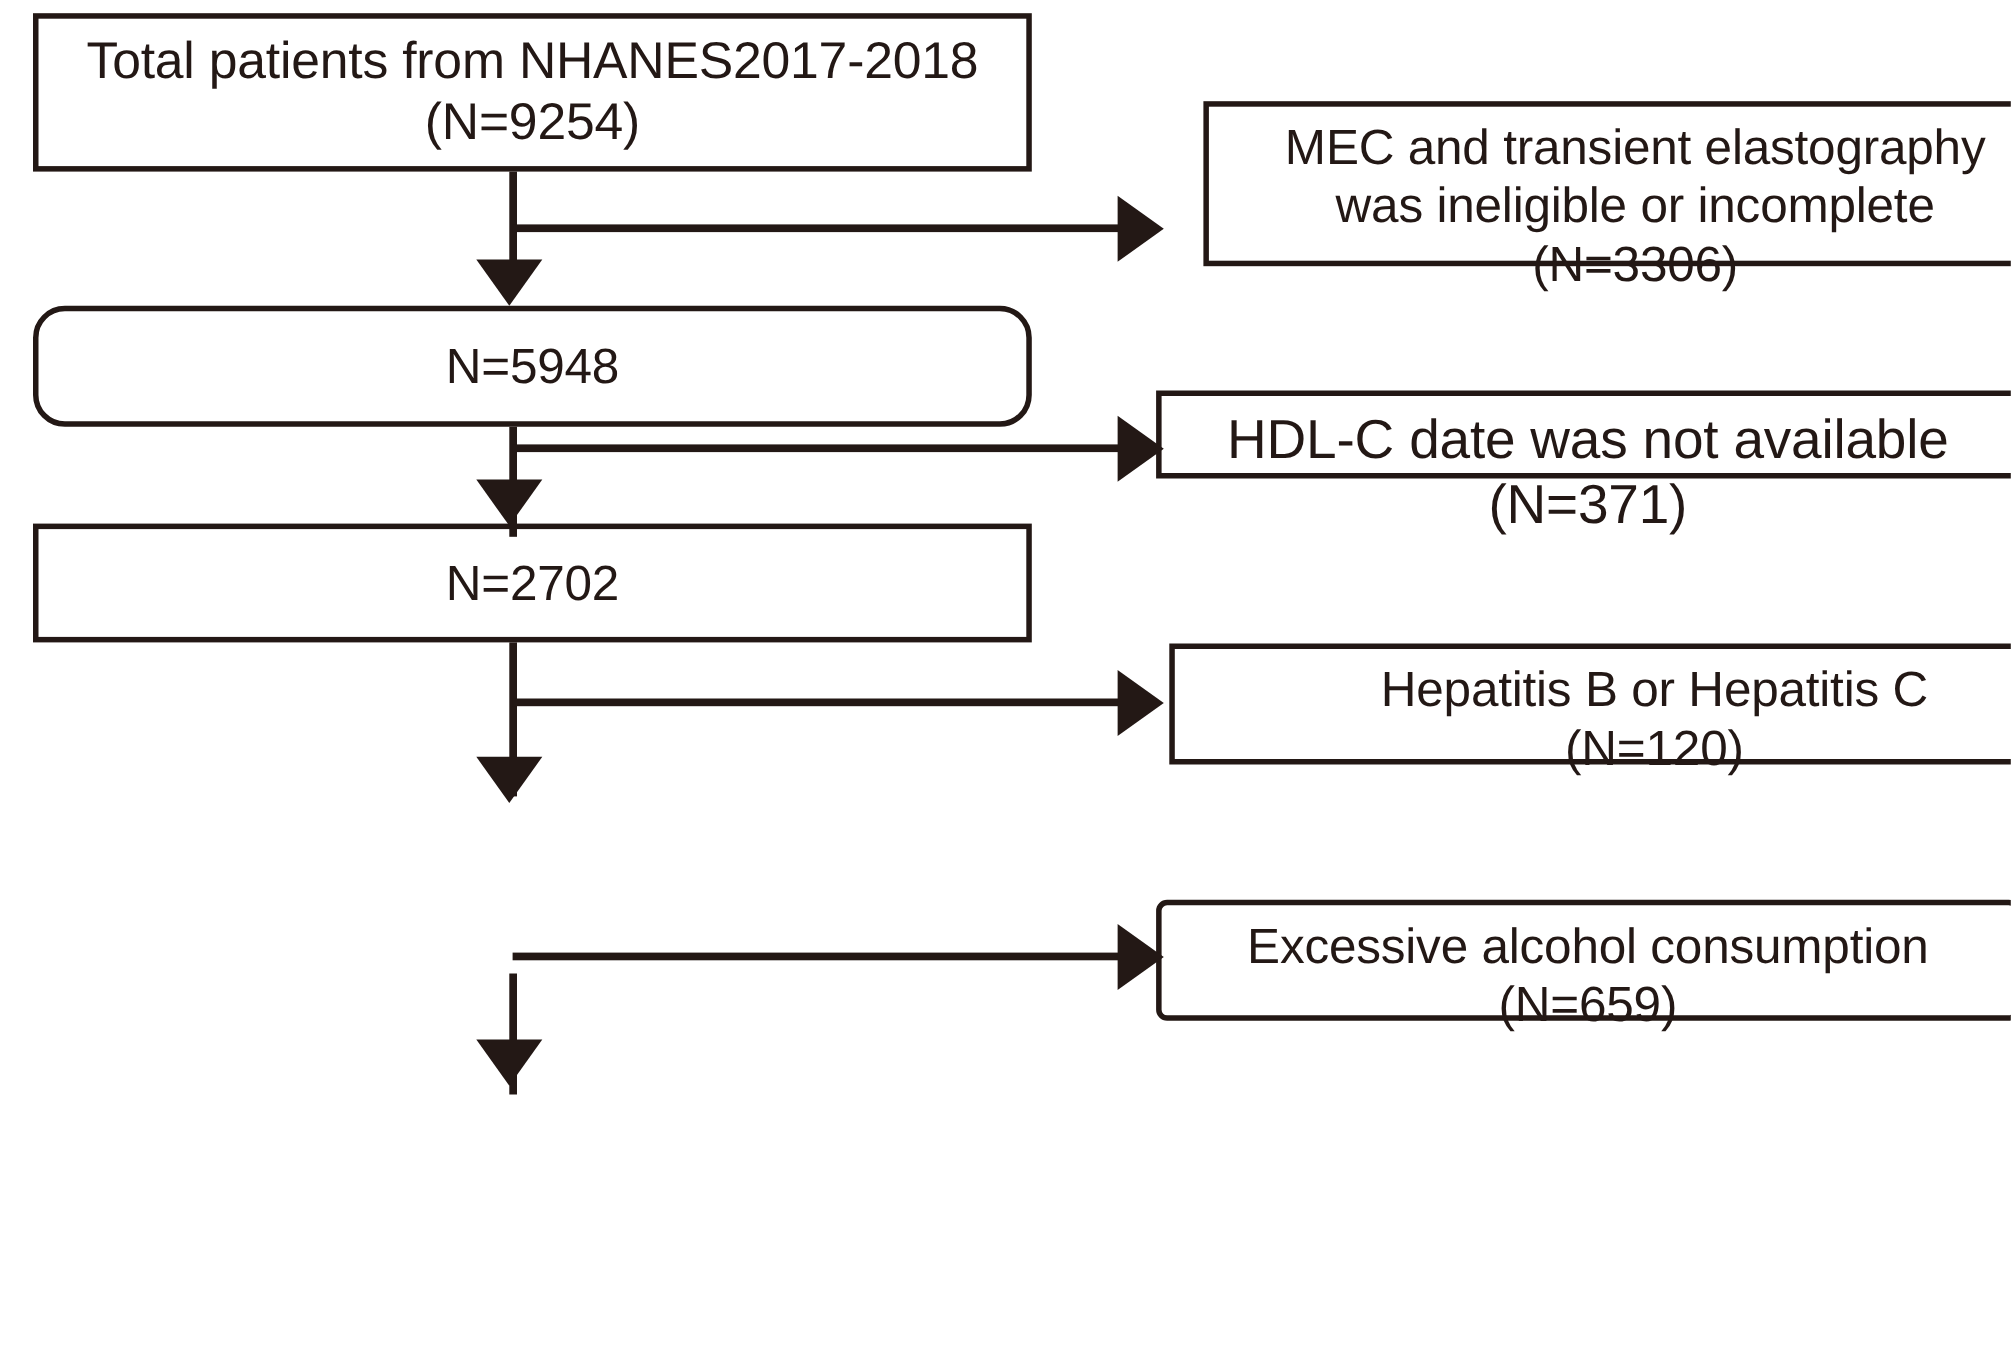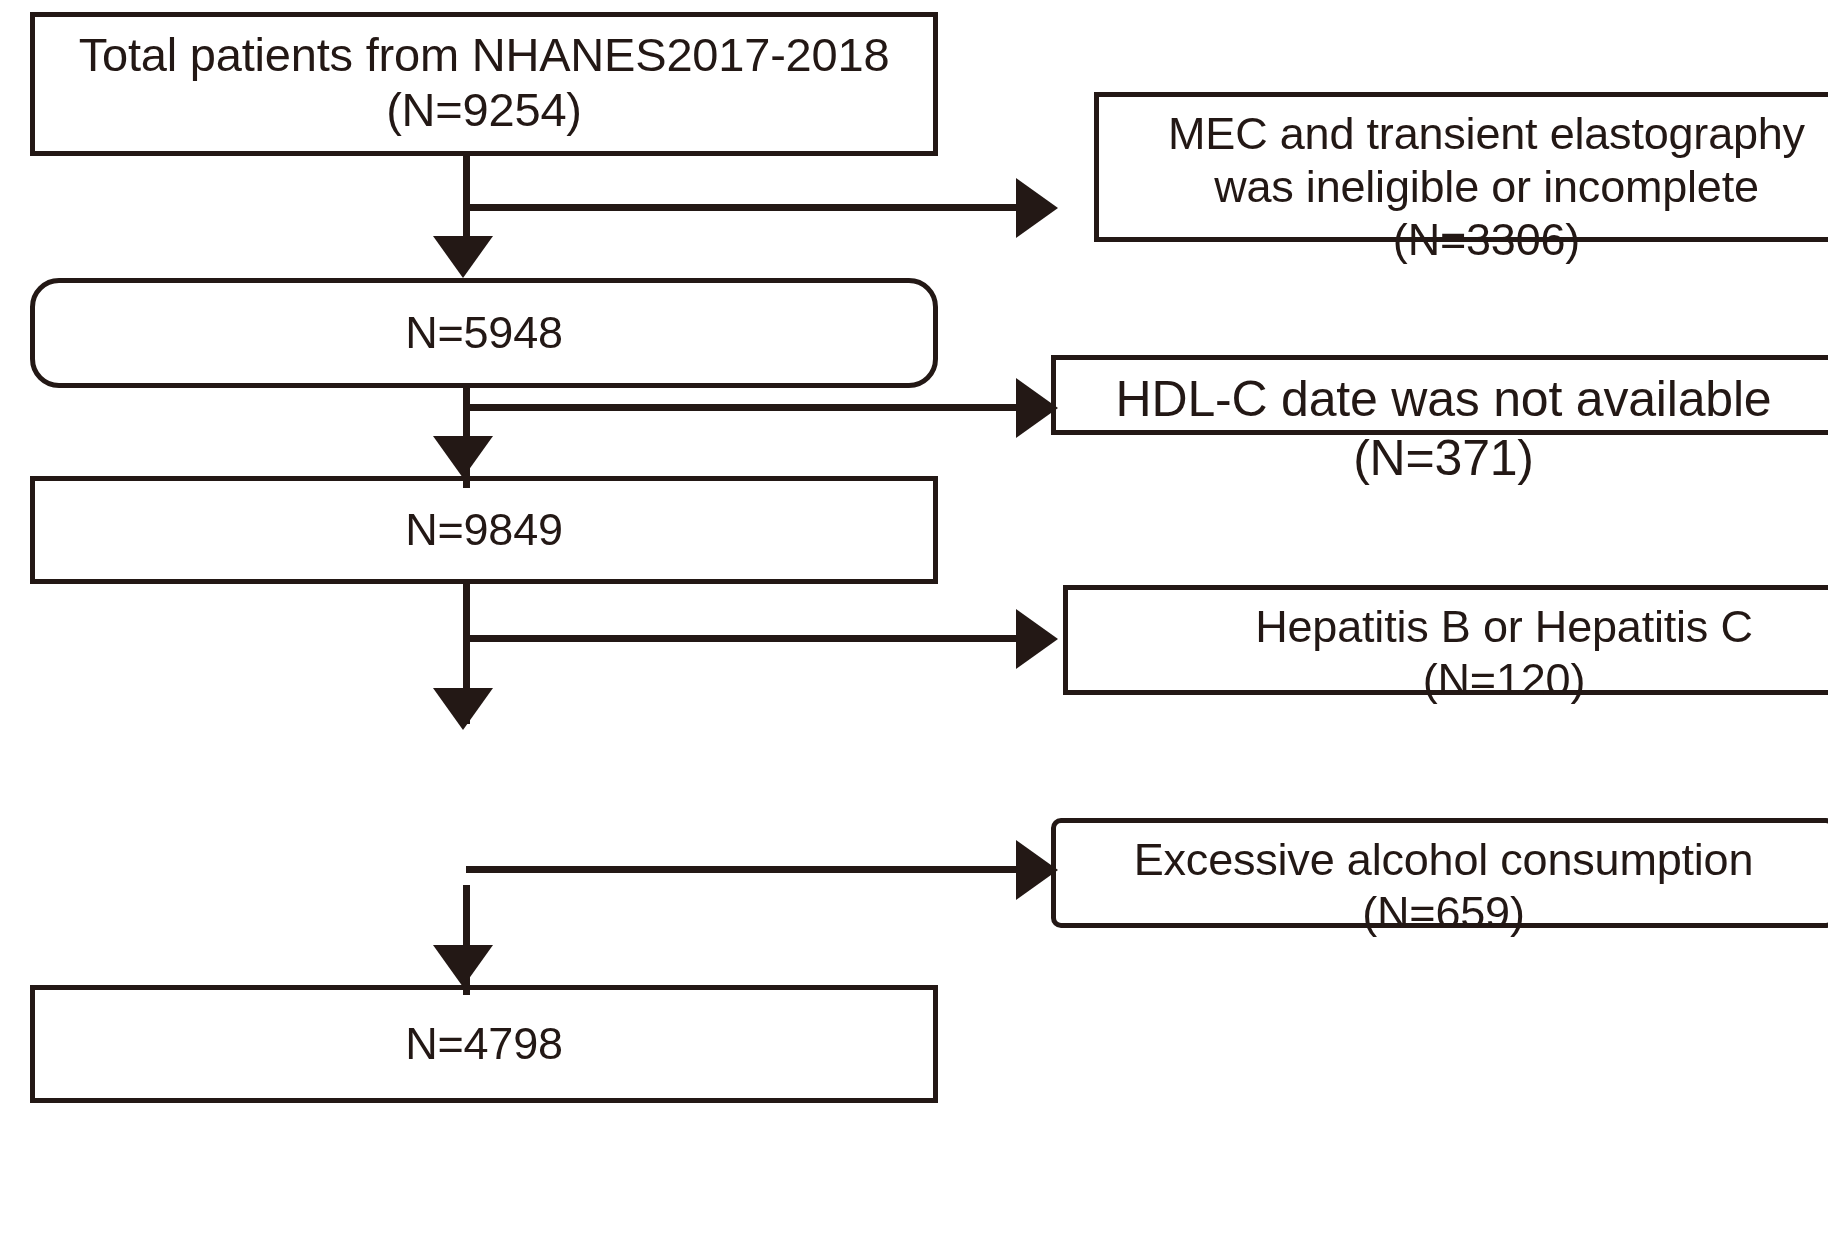--- a/index.html
+++ b/index.html
@@ -66,24 +66,23 @@
 </head>
 <body>
 
 <div id="canvas">
 
   <div class="node-box top-aligned" style="left:14px; top:12px; width:908px; height:144px; font-size:47px;">Total patients from NHANES2017-2018
 (N=9254)</div>
 
   <div class="node-box" style="left:14px; top:278px; width:908px; height:110px;border-radius:29px;">N=5948</div>
 
-  <div class="node-box" style="left:14px; top:476px; width:908px; height:108px;">N=9849</div>
+  <div class="node-box" style="left:14px; top:476px; width:908px; height:108px;">N=2702</div>
 
 
-  <div class="node-box" style="left:14px; top:985px; width:908px; height:118px;">N=4798</div>
 
   <div class="node-box top-aligned" style="left:1078px; top:92px; width:785px; height:150px; font-size:45px;">MEC and transient elastography
 was ineligible or incomplete
 (N=3306)</div>
 
   <div class="node-box top-aligned" style="left:1035px; top:355px; width:785px; height:80px; font-size:50px;">HDL-C date was not available
 (N=371)</div>
 
   <div class="node-box top-aligned" style="left:1047px; top:585px; width:882px; height:110px; font-size:45px;">Hepatitis B or Hepatitis C
 (N=120)</div>

